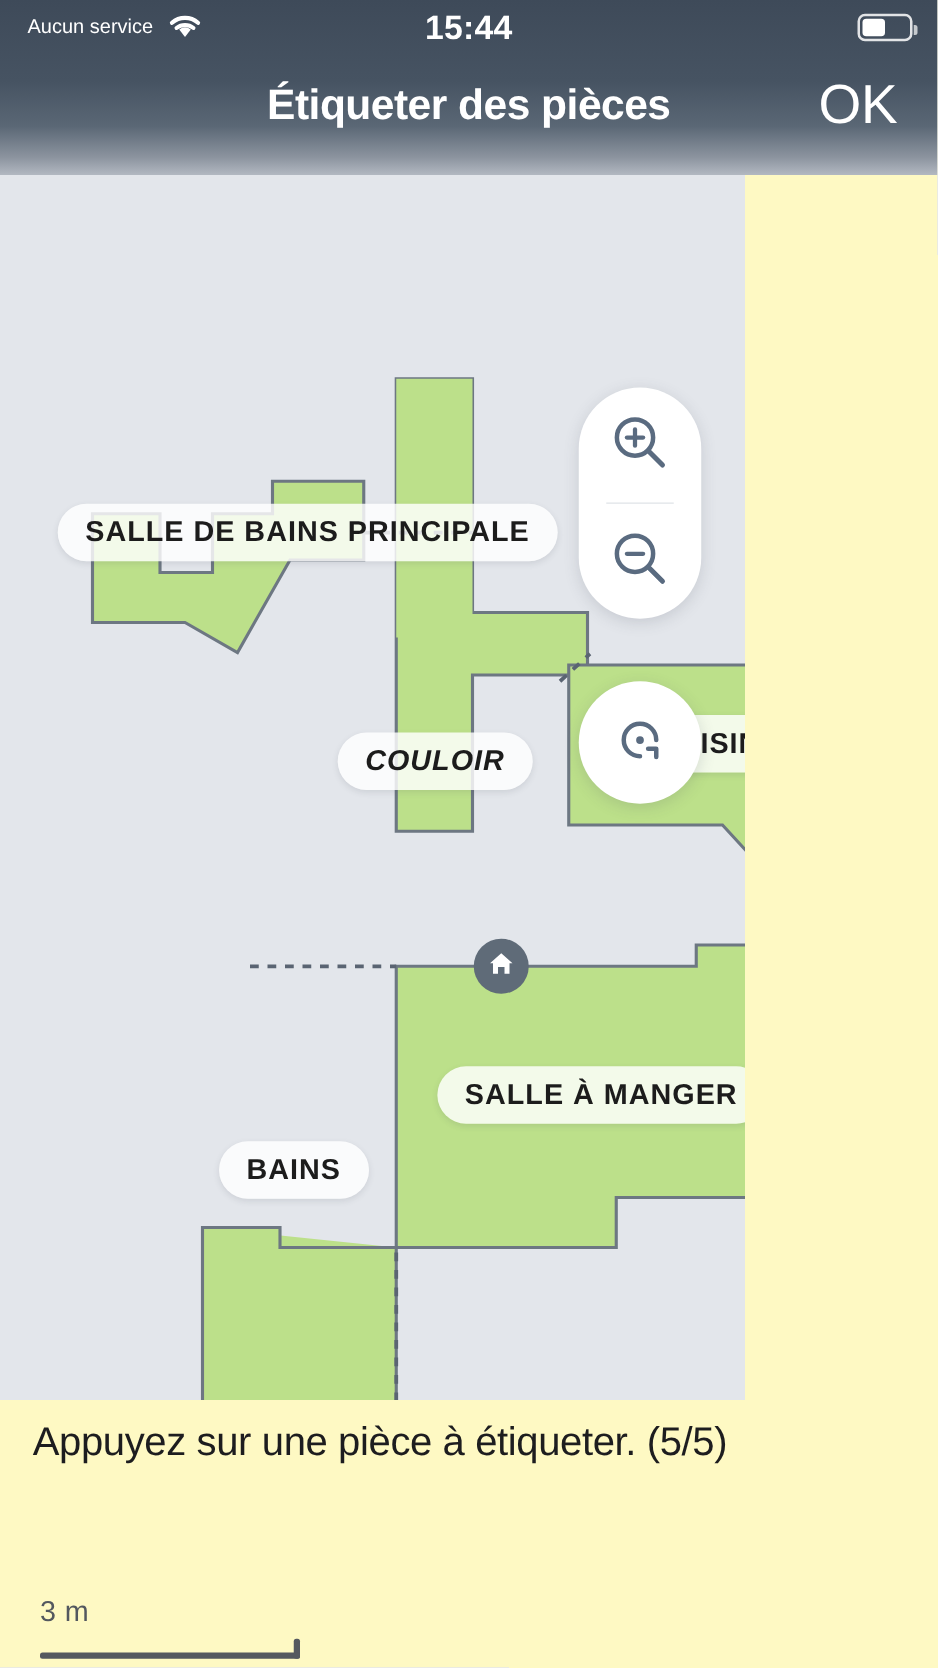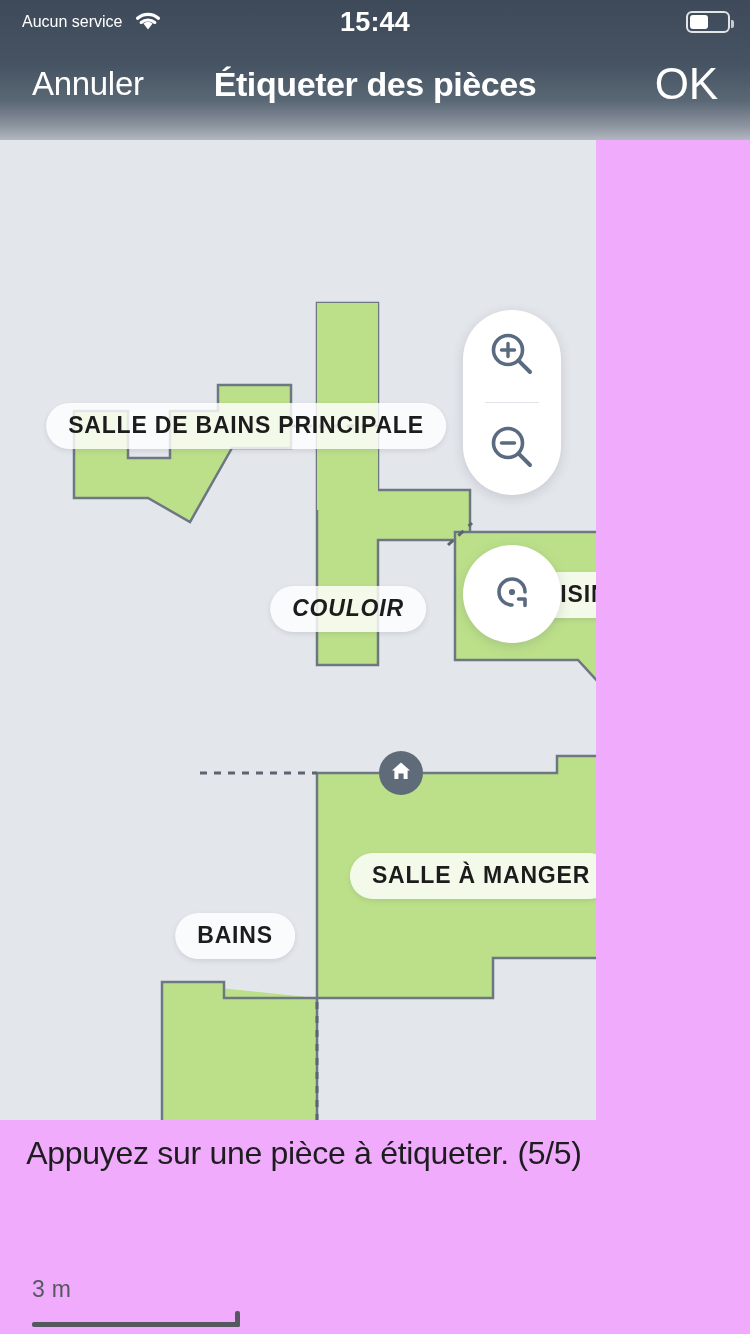--- a/index.html
+++ b/index.html
@@ -5,21 +5,21 @@
   * { box-sizing: border-box; margin: 0; padding: 0; }
   html, body {
     width: 750px; height: 1334px;
     font-family: "Liberation Sans", sans-serif;
     background: #e3e6eb;
     overflow: hidden;
   }
   #app {
     position: relative;
     width: 750px; height: 1334px;
-    background: #f0abfc;
+    background: #fef9c3;
     padding-left: 33px;
   }
 
   
   .header-wrap {
     position: absolute; top: 0; left: 0;
     width: 750px; height: 140px;
     background: linear-gradient(180deg, #3e4a59 0%, #465362 46%, #5a6775 72%, #8c949f 90%, #b2b8c1 100%);
   }
   .statusbar {
@@ -185,21 +185,20 @@
       </div>
       <div class="sb-time">15:44</div>
       <div class="sb-right">
         <span class="battery">
           <span class="battery-fill"></span>
         </span>
       </div>
     </div>
 
     <div class="navbar">
-      <div class="nav-cancel">Annuler</div>
       <div class="nav-title">Étiqueter des pièces</div>
       <div class="nav-ok">OK</div>
     </div>
   </div>
 
   <div class="map-area">
 
     <svg class="map-svg" viewBox="0 0 750 980">
       <g stroke="#6d7782" stroke-width="2.5" stroke-linejoin="miter">
 

